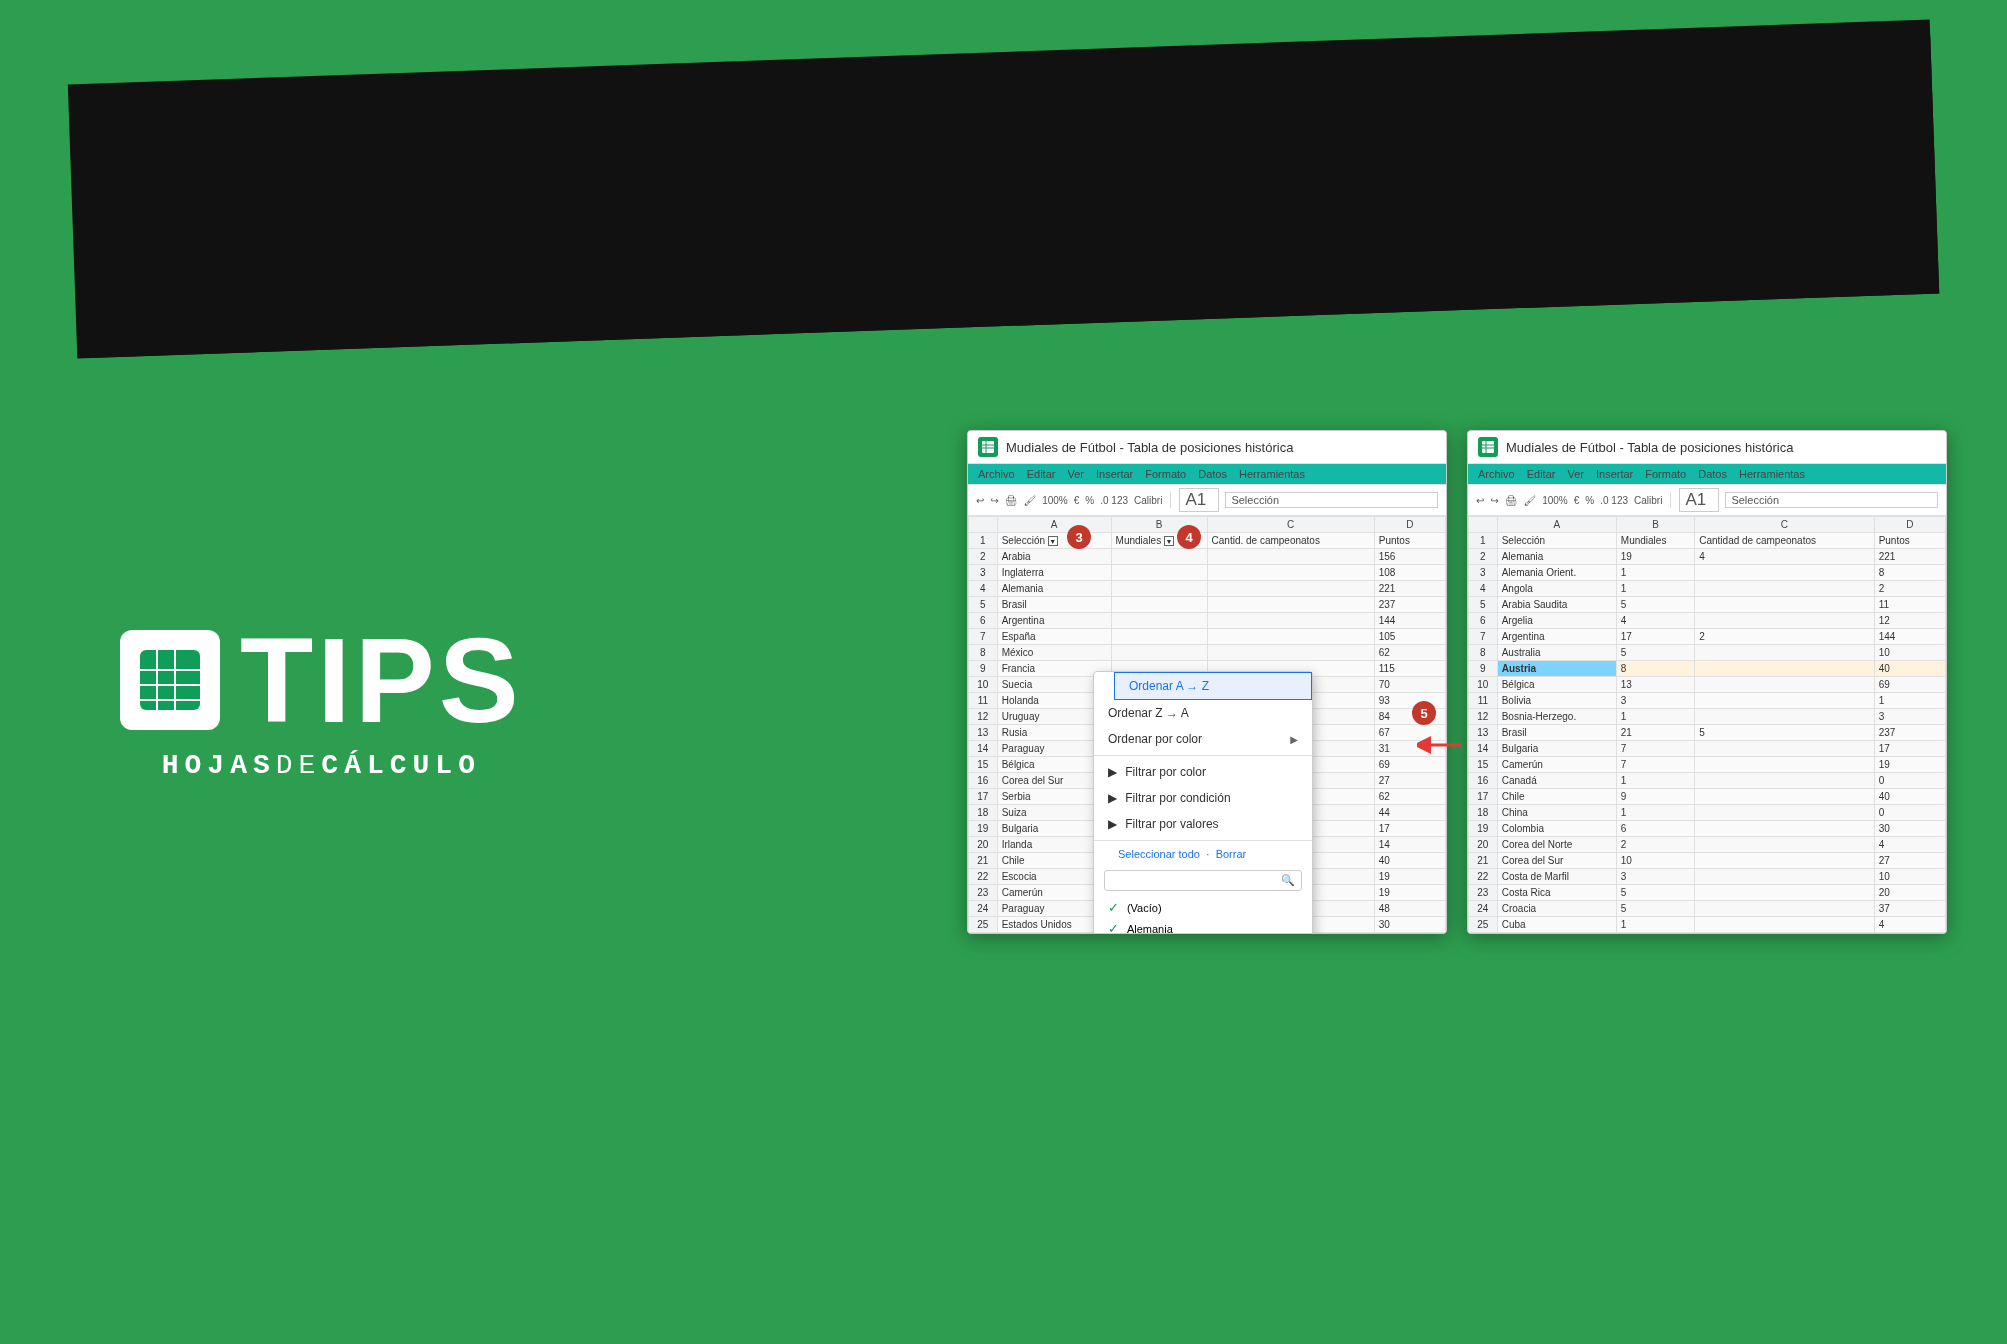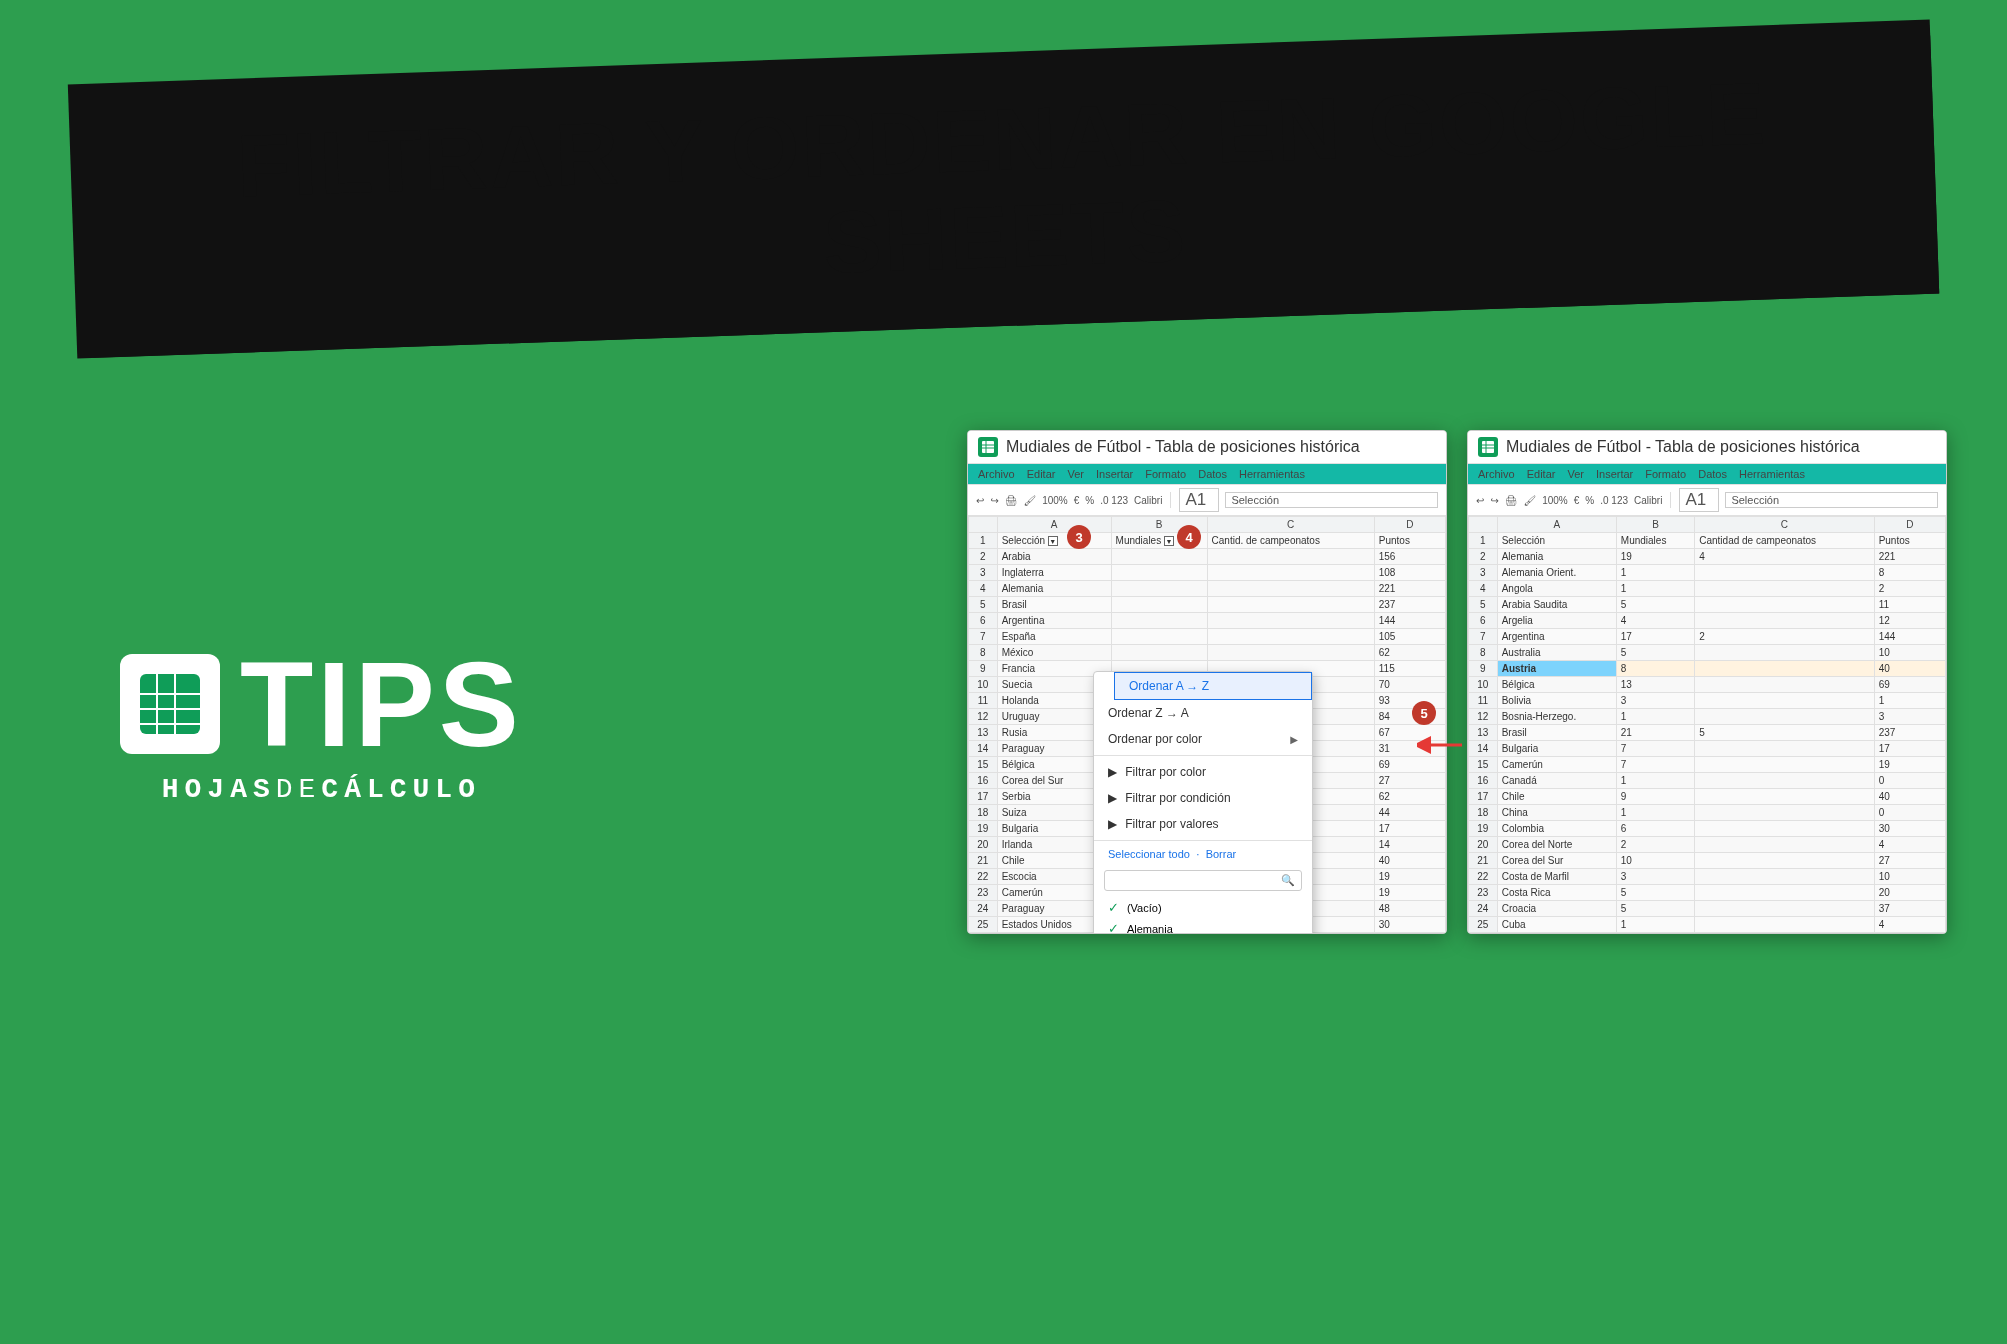--- a/index.html
+++ b/index.html
@@ -47,21 +47,20 @@
 
     
     .tips-logo {
       position: absolute;
       left: 120px;
       top: 620px;
       display: flex;
       flex-direction: column;
       align-items: center;
       gap: 10px;
-      margin-top: 24px;
     }
     .tips-icon {
       width: 100px;
       height: 100px;
       background: white;
       border-radius: 12px;
       display: flex;
       align-items: center;
       justify-content: center;
     }
@@ -122,21 +121,21 @@
       background: #0f9d58;
       border-radius: 3px;
       display: flex;
       align-items: center;
       justify-content: center;
       color: white;
       font-size: 11px;
       font-weight: bold;
     }
     .sheet-title-text {
-      font-size: 16px;
+      font-size: 13px;
       color: #333;
       font-weight: 500;
     }
     .sheet-menubar {
       background: #14b8a6;
       padding: 2px 10px;
       border-bottom: 1px solid #e0e0e0;
       display: flex;
       gap: 12px;
       font-size: 11px;
@@ -557,21 +556,21 @@
           <div class="dropdown-item">
             <span>▶</span>
             <span>Filtrar por condición</span>
           </div>
           <div class="dropdown-item">
             <span>▶</span>
             <span>Filtrar por valores</span>
           </div>
           <div class="dropdown-sep"></div>
           <div class="select-all-row">
-            <span style="color:#1a73e8;cursor:pointer;">Seleccionar todo</span>
+            <span style="color:#1a73e8;cursor:pointer;margin-left:10px;">Seleccionar todo</span>
             <span> · </span>
             <span style="color:#1a73e8;cursor:pointer;">Borrar</span>
           </div>
           <div class="dropdown-search">
             <span style="color:#aaa;font-size:11px;"></span>
             <span>🔍</span>
           </div>
           <div class="checkbox-item">
             <span class="checkmark">✓</span>
             <span>(Vacío)</span>

